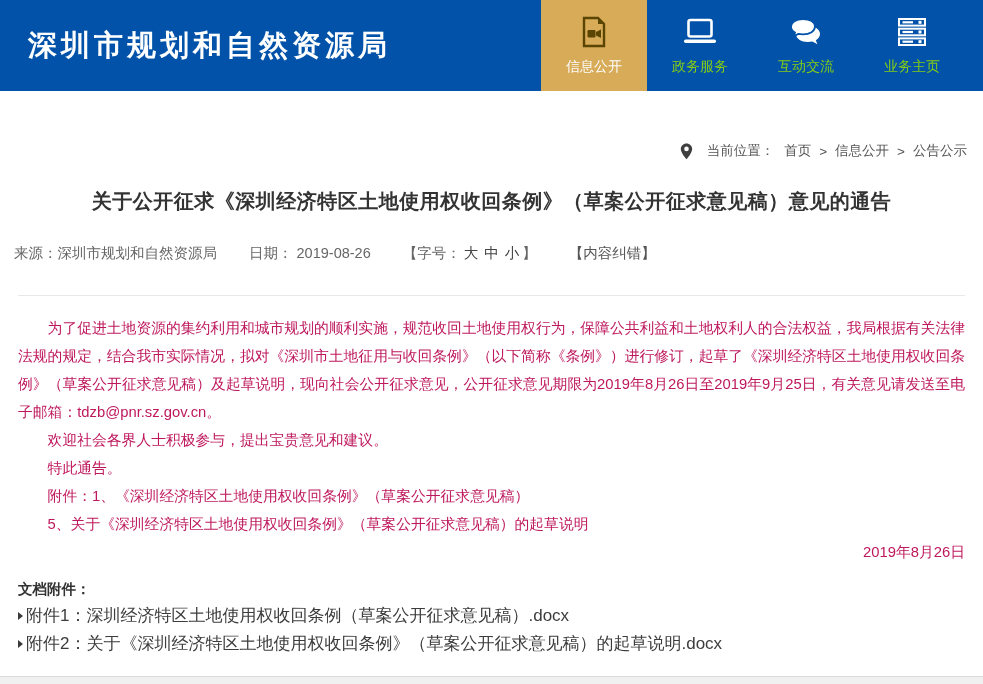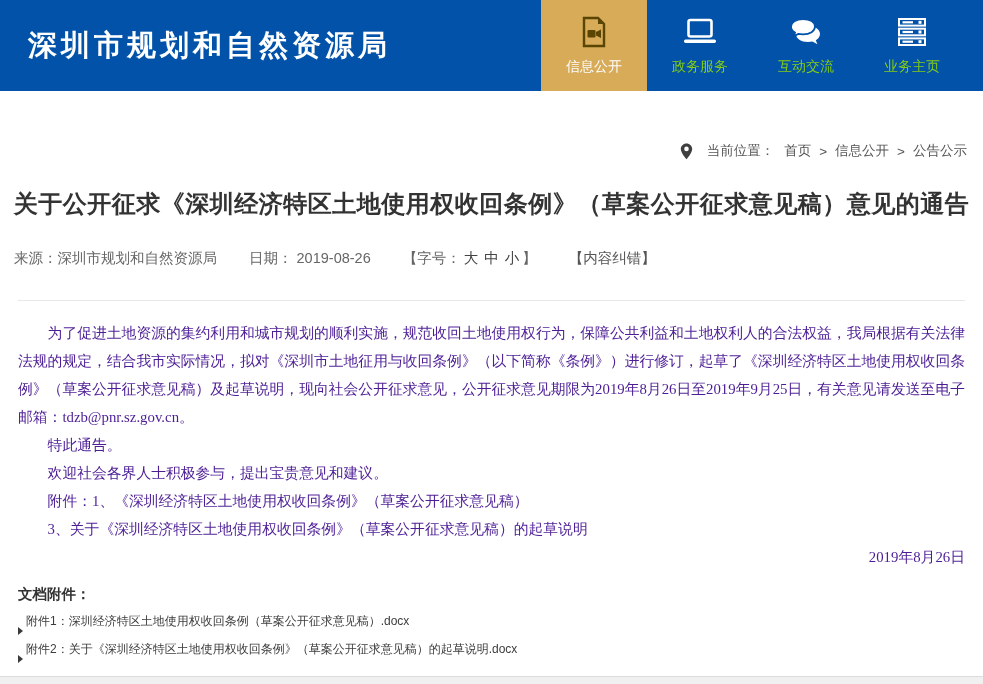--- a/index.html
+++ b/index.html
@@ -58,21 +58,21 @@
   }
   .breadcrumb-row .pin { margin-right: 14px; display: flex; align-items: center; }
   .breadcrumb-row .crumb { color: #555555; text-decoration: none; cursor: pointer; }
   .breadcrumb-row .sep { margin: 0 8px; color: #555555; }
   .breadcrumb-row .label { margin-right: 10px; }
 
   
   .article-title {
     margin-top: 26px;
     text-align: center;
-    font-size: 24px;
+    font-size: 20px;
     font-weight: 600;
     color: #333333;
     letter-spacing: 0.5px;
   }
   .article-meta {
     margin-top: 29px;
     text-align: left;
     font-size: 14.5px;
     color: #666666;
   }
@@ -83,40 +83,39 @@
     margin: 32px 18px 0 18px;
     border-top: 1px solid #e8e8e8;
     height: 0;
   }
 
   
   .article-body {
     margin: 18px 18px 0 18px;
     font-size: 14.8px;
     line-height: 28px;
-    color: #4c1d95;
-    font-family: Liberation Serif, serif;
+    color: #be185d;
   }
   .article-body p { text-indent: 2em; text-align: justify; }
   .article-body p.sig { text-align: right; text-indent: 0; }
 
   
   .attachments { margin: 10px 18px 13px 18px; }
   .attachments .att-heading {
     font-size: 14.5px;
     font-weight: bold;
     color: #333333;
     line-height: 26px;
   }
   .att-item {
-    font-size: 12px;
+    font-size: 17px;
     color: #3c3c3c;
     line-height: 28px;
     display: flex;
-    align-items: flex-end;
+    align-items: center;
     cursor: pointer;
     text-decoration: none;
   }
   .att-item .tri {
     width: 0; height: 0;
     border-left: 5px solid #3a3a3a;
     border-top: 4.5px solid transparent;
     border-bottom: 4.5px solid transparent;
     margin-right: 3px;
     flex: 0 0 auto;
@@ -214,24 +213,24 @@
   <span class="chunk">来源：深圳市规划和自然资源局</span>
   <span class="chunk">日期： 2019-08-26</span>
   <span class="chunk"><span>【字号：</span><span class="fs-btn">大</span><span class="fs-btn">中</span><span class="fs-btn">小</span><span>】</span></span>
   <span class="chunk corr">【内容纠错】</span>
 </div>
 
 <div class="divider"></div>
 
 <div class="article-body">
   <p>为了促进土地资源的集约利用和城市规划的顺利实施，规范收回土地使用权行为，保障公共利益和土地权利人的合法权益，我局根据有关法律法规的规定，结合我市实际情况，拟对《深圳市土地征用与收回条例》（以下简称《条例》）进行修订，起草了《深圳经济特区土地使用权收回条例》（草案公开征求意见稿）及起草说明，现向社会公开征求意见，公开征求意见期限为2019年8月26日至2019年9月25日，有关意见请发送至电子邮箱：tdzb@pnr.sz.gov.cn。</p>
+  <p>欢迎社会各界人士积极参与，提出宝贵意见和建议。</p>
   <p>特此通告。</p>
-  <p>欢迎社会各界人士积极参与，提出宝贵意见和建议。</p>
   <p>附件：1、《深圳经济特区土地使用权收回条例》（草案公开征求意见稿）</p>
-  <p>3、关于《深圳经济特区土地使用权收回条例》（草案公开征求意见稿）的起草说明</p>
+  <p>5、关于《深圳经济特区土地使用权收回条例》（草案公开征求意见稿）的起草说明</p>
   <p class="sig">2019年8月26日</p>
 </div>
 
 <div class="attachments">
   <div class="att-heading">文档附件：</div>
   <a class="att-item">
     <span class="tri"></span>
     <span>附件1：深圳经济特区土地使用权收回条例（草案公开征求意见稿）.docx</span>
   </a>
   <a class="att-item">

